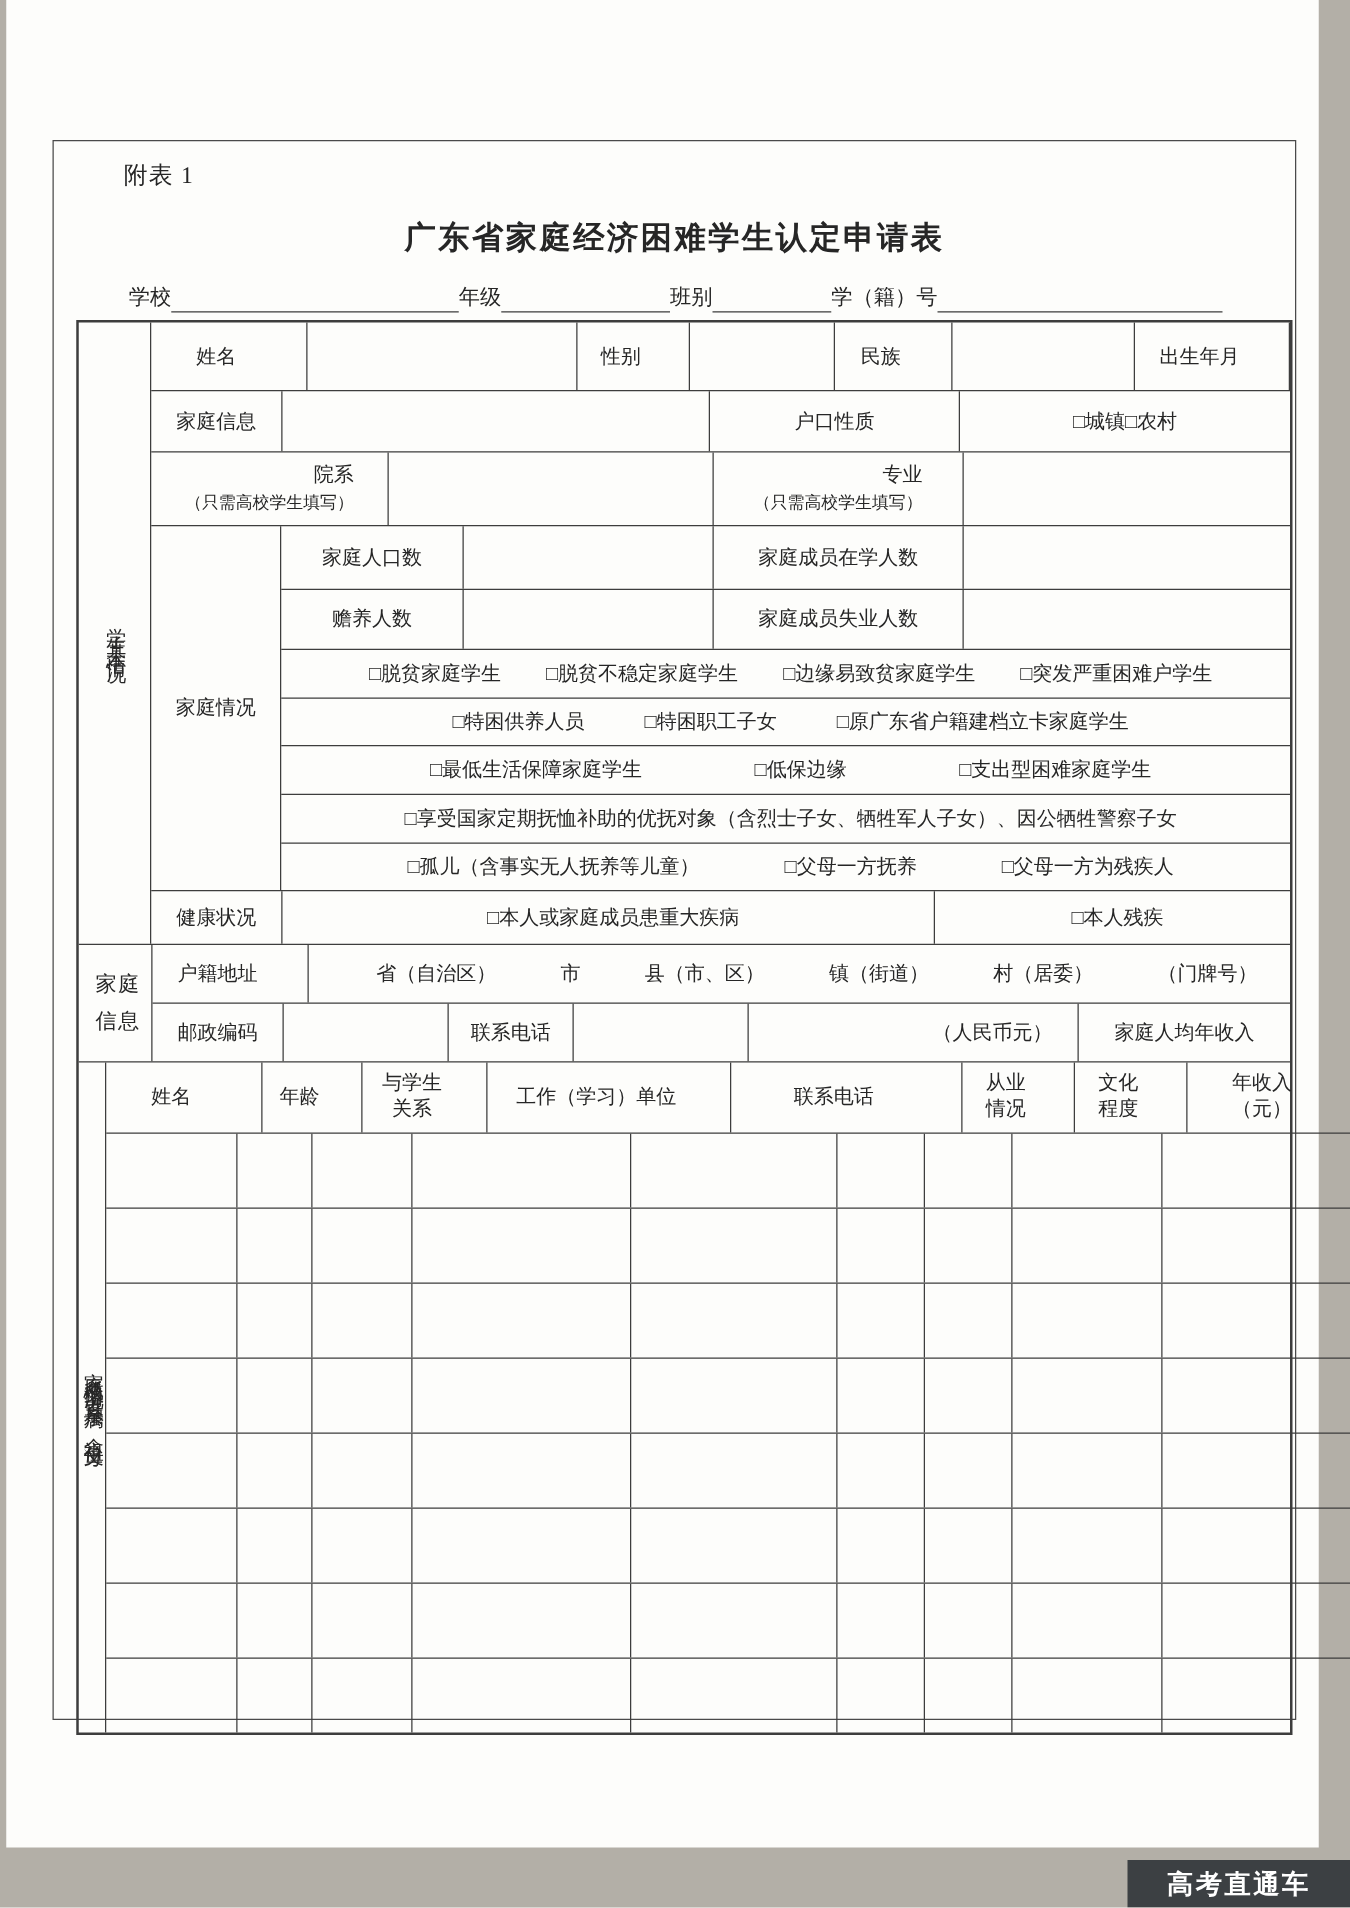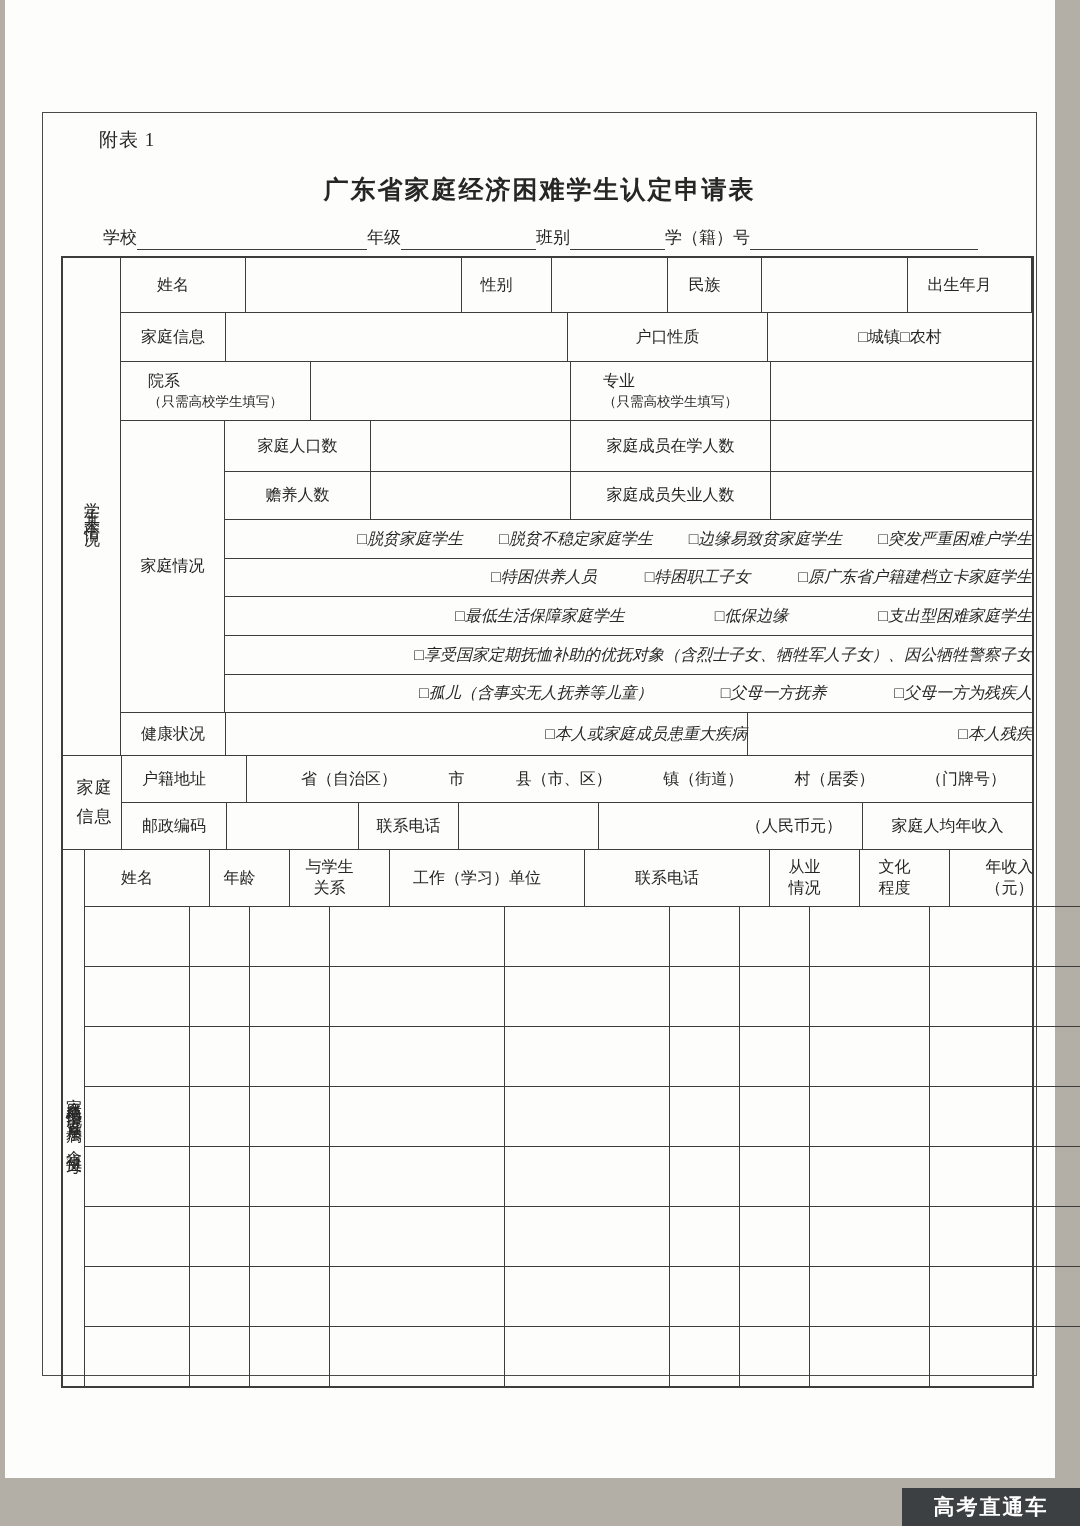--- a/index.html
+++ b/index.html
@@ -35,23 +35,23 @@
   .row { display:flex; }
   .row, .family-block { border-top:1px solid #3d3d3d; }
   .sec-rows > :first-child { border-top:none;gap:20px; }
   .frows > :first-child { border-top:none; }
   .cell { border-left:1px solid #3d3d3d; display:flex; align-items:center; justify-content:center; box-sizing:border-box; }
   .row > .cell:first-child { border-left:none; }
   .family-block { display:flex; }
   .family-block > .cell:first-child { border-left:none; border-right:1px solid #3d3d3d; }
   .frows { flex:1; display:flex; flex-direction:column; }
   .grow { flex:1; }
-  .stack { text-align:left; line-height:1.4; }
+  .stack { text-align:right; line-height:1.4; }
   .note { font-size:13.5px; }
-  .chkcell { justify-content:flex-end; padding-left:8px;font-style:italic; }
+  .chkcell { justify-content:center; padding-left:8px; }
   .addr { justify-content:space-between; padding:0 26px 0 54px; }
   .unitcell { justify-content:flex-end; padding-right:20px; }
   .optcell { }
   .mhead .cell { white-space:pre-line; text-align:center; line-height:1.3; }
   .mrow { height:59px; }
   .footer { position:absolute; left:0; right:24px; bottom:48px; text-align:center; font-size:16px; letter-spacing:2px; }
   .watermark {
     position:absolute; right:0; bottom:0; width:178px; height:38px;
     background:#3c4043; color:#ffffff; display:flex; align-items:center; justify-content:center;
     font-size:21px; font-weight:bold; letter-spacing:2px;

